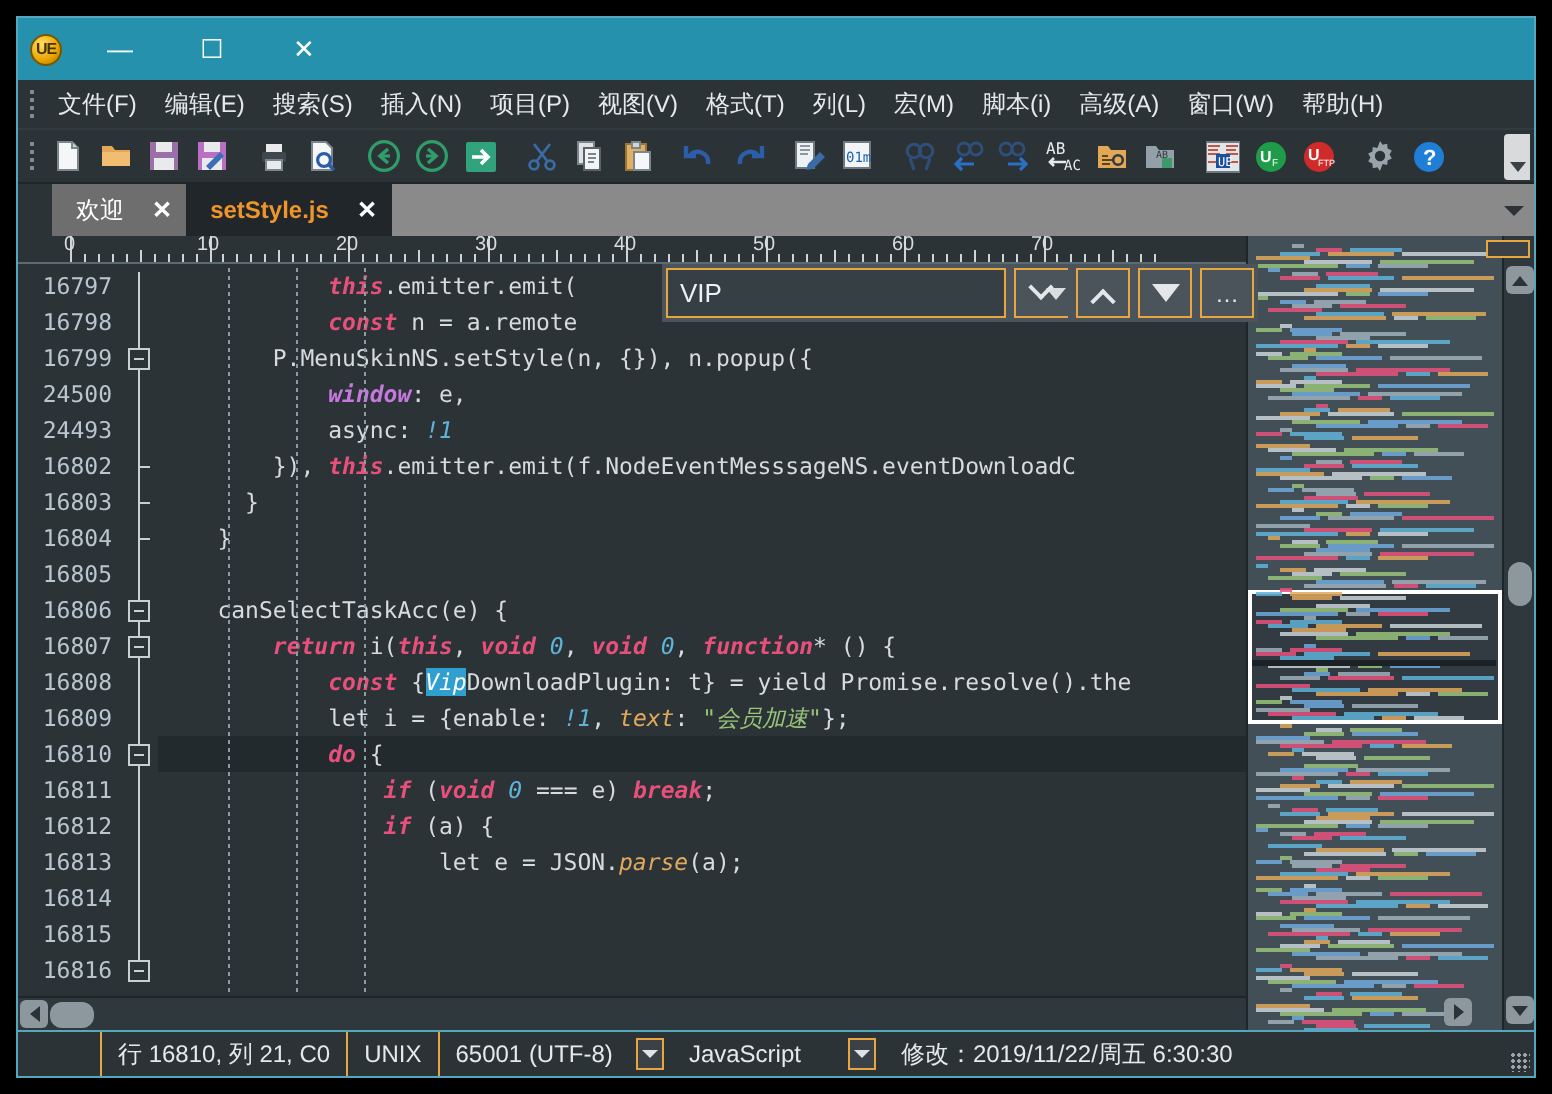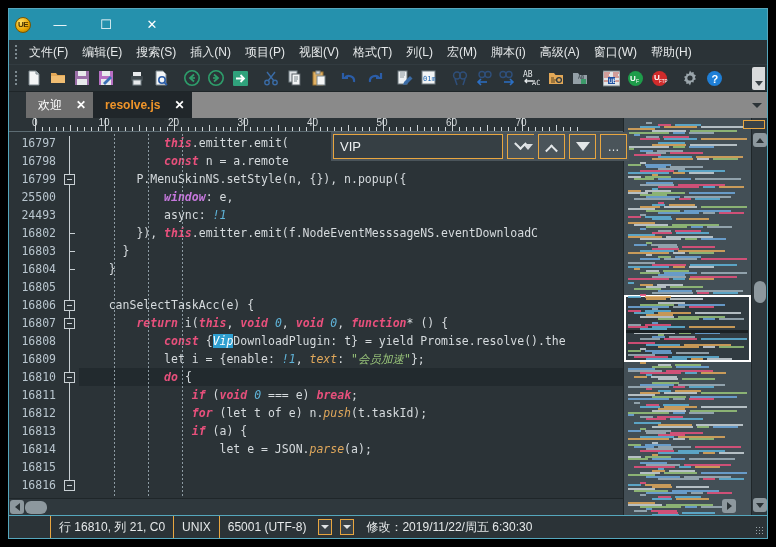--- a/index.html
+++ b/index.html
@@ -540,21 +540,21 @@
     <div class="tb-overflow"></div>
   </div>
 
   <div class="tabbar">
     <div class="tabbar-lead"></div>
     <div class="tab">
       <span class="tab-label">欢迎</span>
       <span class="tab-close">✕</span>
     </div>
     <div class="tab active">
-      <span class="tab-label">resolve.js</span>
+      <span class="tab-label">setStyle.js</span>
       <span class="tab-close">✕</span>
     </div>
     <div class="tabbar-fill"></div>
     <div class="tabbar-drop"></div>
   </div>
 
   <div class="main">
 
     <div class="editor-col">
 
@@ -646,21 +646,21 @@
           <div class="ruler-num" style="left: 367.5px;">50</div>
           <div class="ruler-num" style="left: 437px;">60</div>
           <div class="ruler-num" style="left: 506.5px;">70</div>
         </div>
 
       <div class="code-wrap">
         <div class="gutter-num" id="gutterNum">
             <div>16797</div>
             <div>16798</div>
             <div>16799</div>
-            <div>25500</div>
+            <div>24500</div>
             <div>24493</div>
             <div>16802</div>
             <div>16803</div>
             <div>16804</div>
             <div>16805</div>
             <div>16806</div>
             <div>16807</div>
             <div>16808</div>
             <div>16809</div>
             <div>16810</div>
@@ -724,21 +724,20 @@
             <div class="code-line">        }), <i class="t-kw">this</i>.emitter.emit(f.NodeEventMesssageNS.eventDownloadC</div>
             <div class="code-line">      }</div>
             <div class="code-line">    }</div>
             <div class="code-line"></div>
             <div class="code-line">    canSelectTaskAcc(e) {</div>
             <div class="code-line">        <i class="t-kw">return</i> i(<i class="t-kw">this</i>, <i class="t-kw">void</i> <i class="t-num">0</i>, <i class="t-kw">void</i> <i class="t-num">0</i>, <i class="t-kw">function</i>* () {</div>
             <div class="code-line">            <i class="t-kw">const</i> {<i class="t-sel">Vip</i>DownloadPlugin: t} = yield Promise.resolve().the</div>
             <div class="code-line">            let i = {enable: <i class="t-num">!1</i>, <i class="t-prop">text</i>: <i class="t-str">"会员加速"</i>};</div>
             <div class="code-line cur">            <i class="t-kw">do</i> {</div>
             <div class="code-line">                <i class="t-kw">if</i> (<i class="t-kw">void</i> <i class="t-num">0</i> === e) <i class="t-kw">break</i>;</div>
-            <div class="code-line">                <i class="t-kw">for</i> (let t of e) n.<i class="t-prop">push</i>(t.taskId);</div>
             <div class="code-line">                <i class="t-kw">if</i> (a) {</div>
             <div class="code-line">                    let e = JSON.<i class="t-prop">parse</i>(a);</div>
           </div>
       </div>
 
       <div class="hscroll">
         <div class="hs-btn left"></div>
         <div class="hs-thumb"></div>
         <div class="hs-fill"></div>
       </div>
@@ -1115,18 +1114,19 @@
       <div class="find-btn">…</div>
     </div>
   </div>
 
   <div class="statusbar">
     <div class="st-cell" style="width:42px;"></div>
     <div class="st-cell">行 16810, 列 21, C0</div>
     <div class="st-cell">UNIX</div>
     <div class="st-cell noborder">65001 (UTF-8)</div>
     <div class="st-drop"></div>
+    <div class="st-cell noborder" style="min-width:84px;">JavaScript</div>
     <div class="st-drop"></div>
     <div class="st-cell noborder">修改：2019/11/22/周五 6:30:30</div>
     <div class="st-grip"></div>
   </div>
 
 </div>
 
 </body></html>

